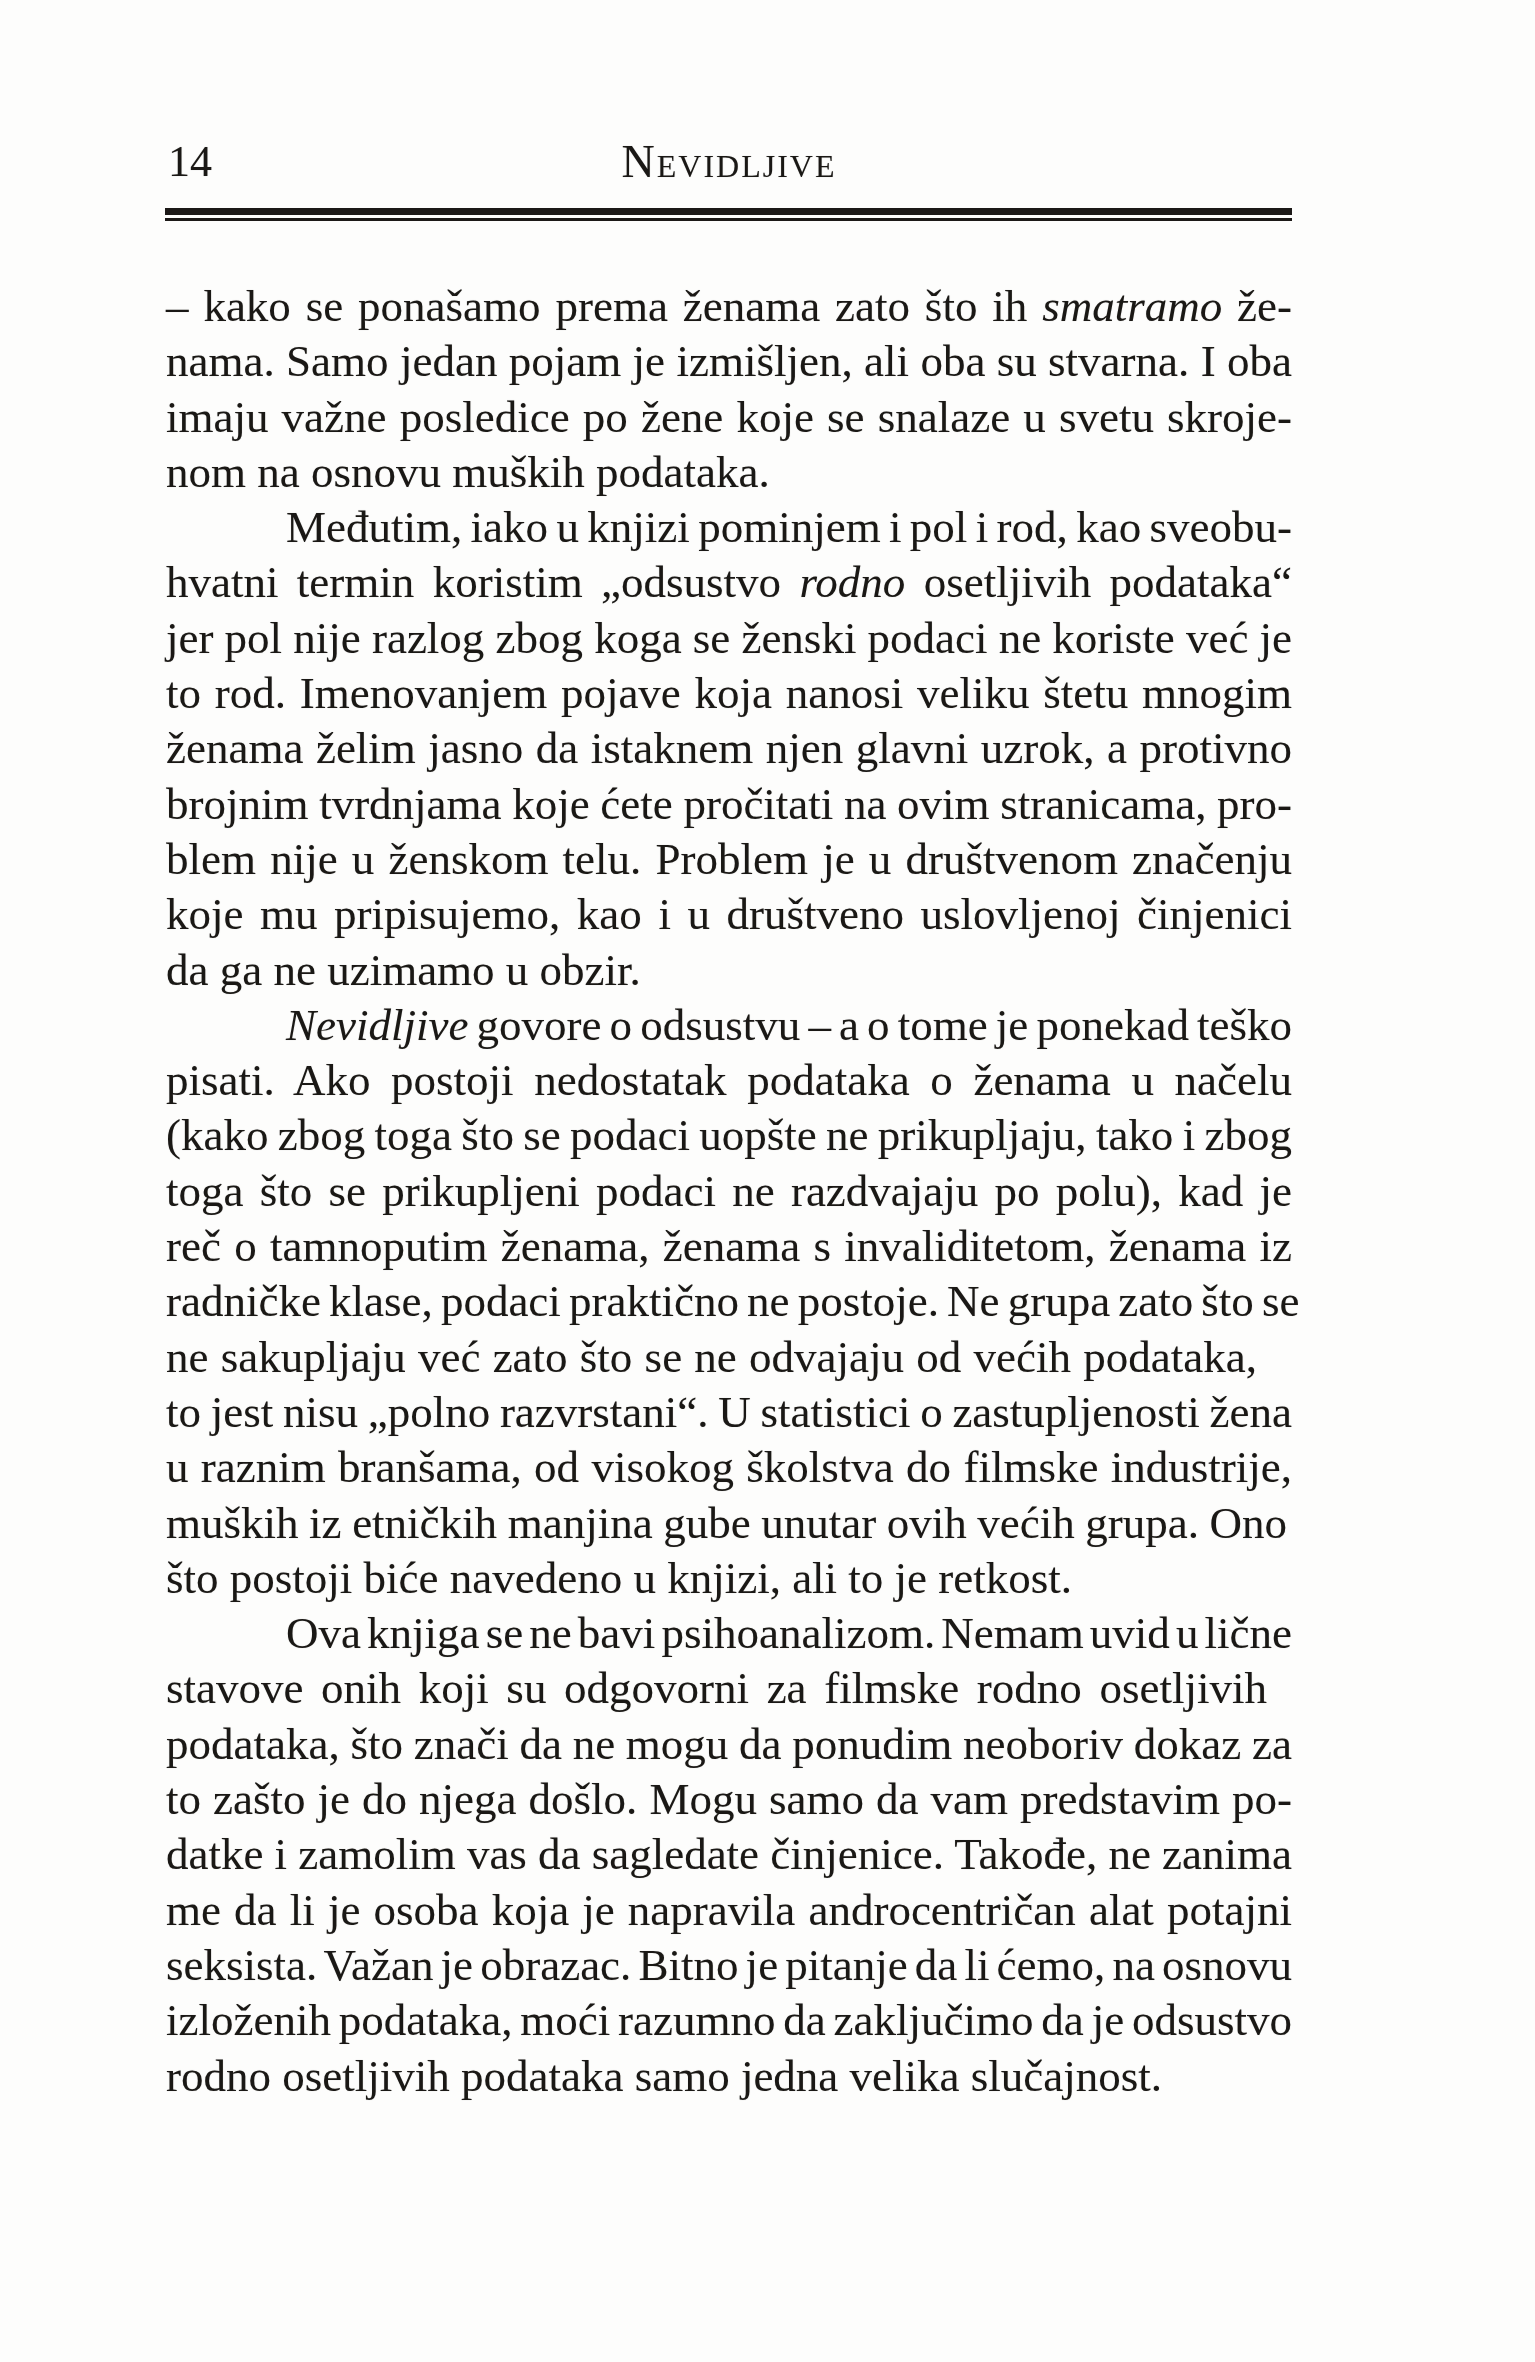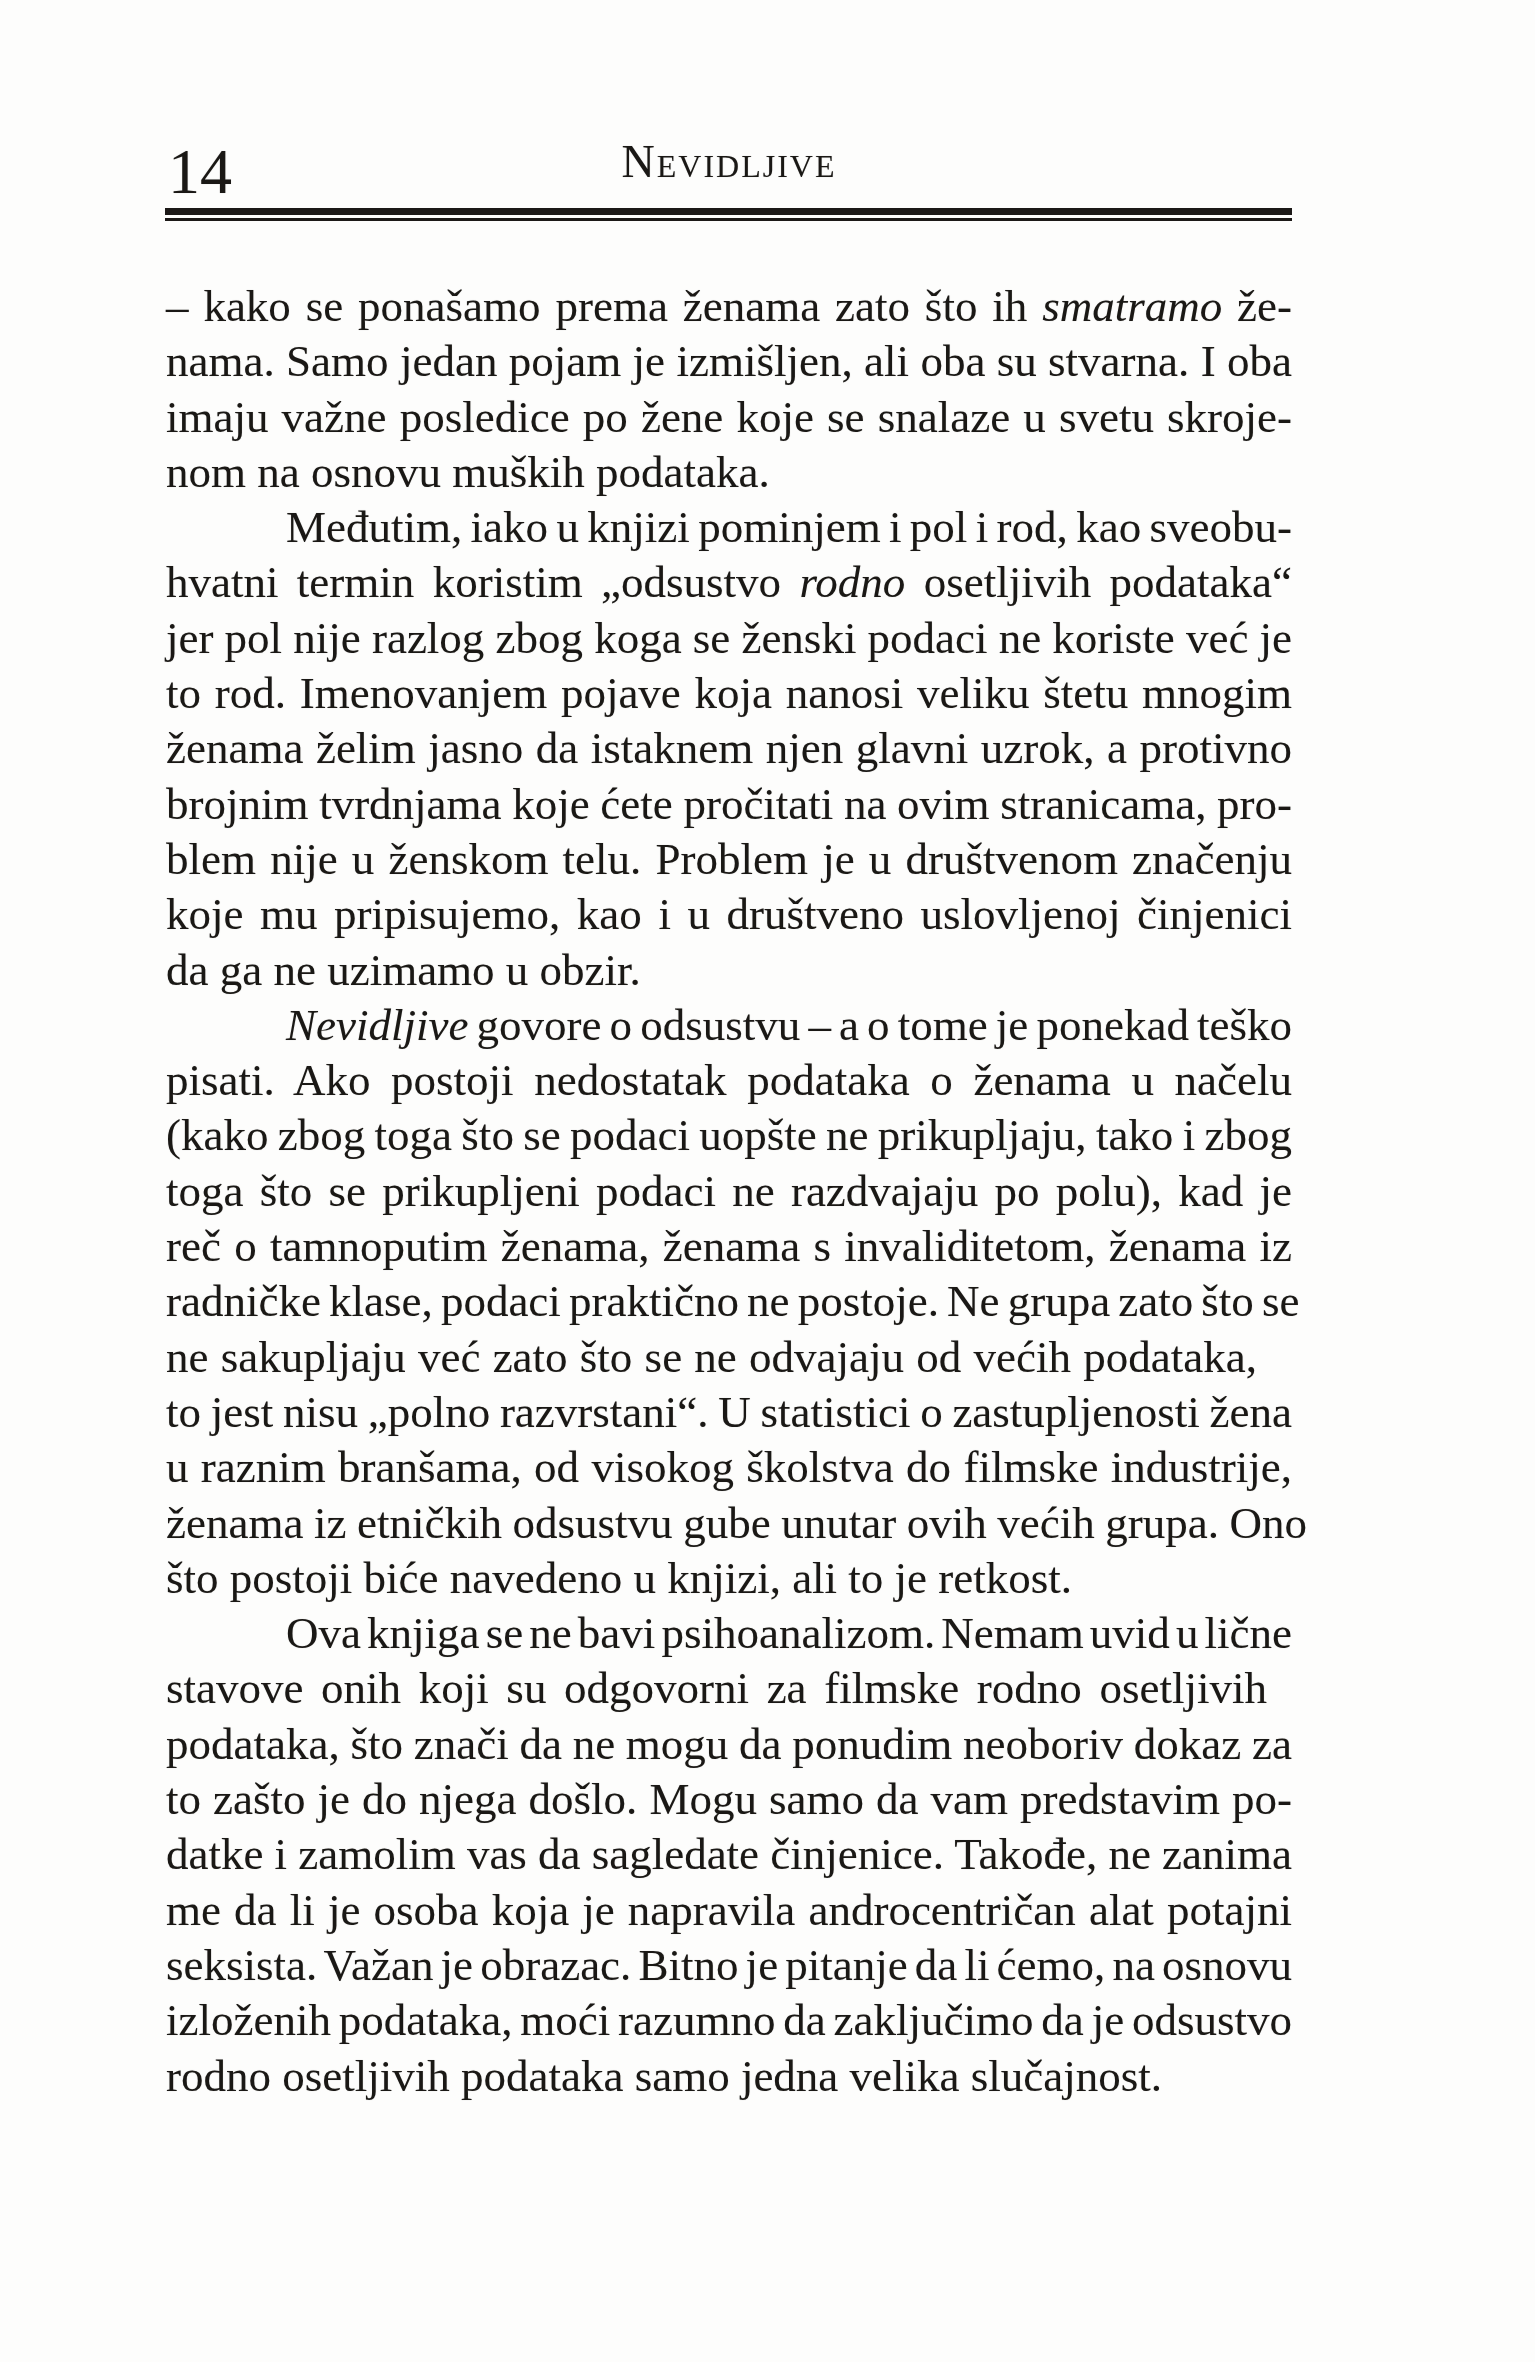--- a/index.html
+++ b/index.html
@@ -24,22 +24,22 @@
     position: absolute;
     left: 166px;
     top: 137px;
     width: 1126px;
     height: 50px;
     text-shadow: 0 0 1px rgba(26, 24, 21, 0.25);
   }
   .pagenum {
     position: absolute;
     left: 2px;
-    top: 10px;
-    font-size: 64px;
+    top: 0;
+    font-size: 44px;
     line-height: 50px;
   }
   .booktitle {
     position: absolute;
     left: 0;
     top: 0;
     width: 100%;
     text-align: center;
     font-size: 46px;
     line-height: 50px;
@@ -119,21 +119,21 @@
       <div class="para indent">
         <div class="line first"><span class="ln" style="word-spacing: -3.12812px;"><em>Nevidljive</em><span> govore o odsustvu – a o tome je ponekad teško</span></span></div>
         <div class="line"><span class="ln" style="word-spacing: 9.38086px;">pisati. Ako postoji nedostatak podataka o ženama u načelu</span></div>
         <div class="line"><span class="ln" style="word-spacing: -1.93182px;">(kako zbog toga što se podaci uopšte ne prikupljaju, tako i zbog</span></div>
         <div class="line"><span class="ln" style="word-spacing: 5.00625px;">toga što se prikupljeni podaci ne razdvajaju po polu), kad je</span></div>
         <div class="line"><span class="ln" style="word-spacing: 2.05469px;">reč o tamnoputim ženama, ženama s invaliditetom, ženama iz</span></div>
         <div class="line"><span class="ln" style="word-spacing: -3.1125px;">radničke klase, podaci praktično ne postoje. Ne grupa zato što se</span></div>
         <div class="line"><span class="ln" style="word-spacing: 1.00469px;">ne sakupljaju već zato što se ne odvajaju od većih podataka,</span></div>
         <div class="line"><span class="ln" style="word-spacing: -1.52604px;">to jest nisu „polno razvrstani“. U statistici o zastupljenosti žena</span></div>
         <div class="line"><span class="ln" style="word-spacing: 1.08203px;">u raznim branšama, od visokog školstva do filmske industrije,</span></div>
-        <div class="line"><span class="ln" style="word-spacing: -0.680556px;">ženama iz etničkih odsustvu gube unutar ovih većih grupa. Ono</span></div>
+        <div class="line"><span class="ln" style="word-spacing: -0.680556px;">muških iz etničkih manjina gube unutar ovih većih grupa. Ono</span></div>
         <div class="line last"><span class="ln" style="word-spacing: 0px;">što postoji biće navedeno u knjizi, ali to je retkost.</span></div>
       </div>
       <div class="para indent">
         <div class="line first"><span class="ln" style="word-spacing: -5.13715px;">Ova knjiga se ne bavi psihoanalizom. Nemam uvid u lične</span></div>
         <div class="line"><span class="ln" style="word-spacing: 6.38281px;">stavove onih koji su odgovorni za filmske rodno osetljivih</span></div>
         <div class="line"><span class="ln" style="word-spacing: -0.489063px;">podataka, što znači da ne mogu da ponudim neoboriv dokaz za</span></div>
         <div class="line"><span class="ln" style="word-spacing: 0.791193px; text-align: right;">to zašto je do njega došlo. Mogu samo da vam predstavim po-</span></div>
         <div class="line"><span class="ln" style="word-spacing: -0.0902778px;">datke i zamolim vas da sagledate činjenice. Takođe, ne zanima</span></div>
         <div class="line"><span class="ln" style="word-spacing: 1.89375px;">me da li je osoba koja je napravila androcentričan alat potajni</span></div>
         <div class="line"><span class="ln" style="word-spacing: -4.12074px;">seksista. Važan je obrazac. Bitno je pitanje da li ćemo, na osnovu</span></div>

